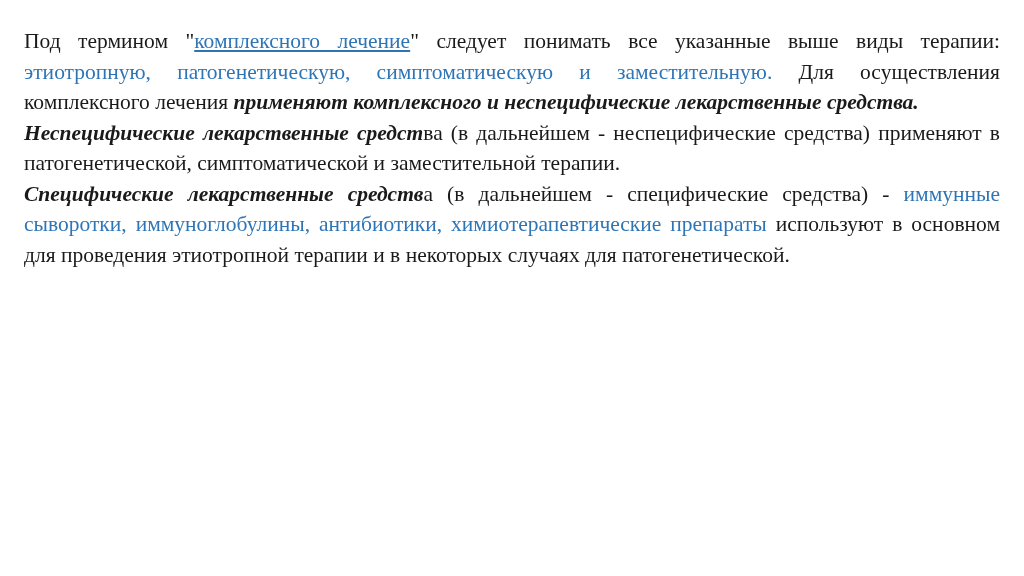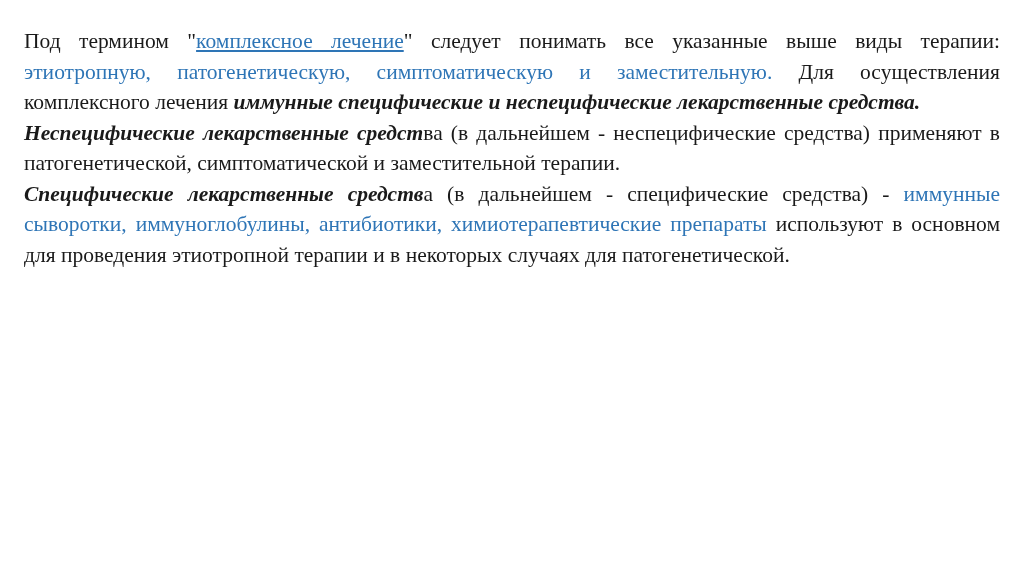--- a/index.html
+++ b/index.html
@@ -46,21 +46,21 @@
     font-style: italic;
   }
 </style>
 </head>
 <body>
 
 <div class="slide">
   <div class="content">
 
     <p class="para">
-      <span>Под термином "</span><span class="accent-underline">комплексное лечение</span><span>" следует понимать все указанные выше виды терапии: </span><span class="accent">этиотропную, патогенетическую, симптоматическую и заместительную.</span><span> Для осуществления комплексного лечения </span><span class="bolditalic">иммунные специфические и неспецифические лекарственные средства.</span>
+      <span>Под термином "</span><span class="accent-underline">комплексного лечение</span><span>" следует понимать все указанные выше виды терапии: </span><span class="accent">этиотропную, патогенетическую, симптоматическую и заместительную.</span><span> Для осуществления комплексного лечения </span><span class="bolditalic">применяют комплексного и неспецифические лекарственные средства.</span>
     </p>
 
     <p class="para">
       <span class="bolditalic">Неспецифические лекарственные средст</span><span>ва (в дальнейшем - неспецифические средства) применяют в патогенетической, симптоматической и заместительной терапии.</span>
     </p>
 
     <p class="para">
       <span class="bolditalic">Специфические лекарственные средств</span><span>а (в дальнейшем - специфические средства) - </span><span class="accent">иммунные сыворотки, иммуноглобулины, антибиотики, химиотерапевтические препараты</span><span> используют в основном для проведения этиотропной терапии и в некоторых случаях для патогенетической.</span>
     </p>
 

